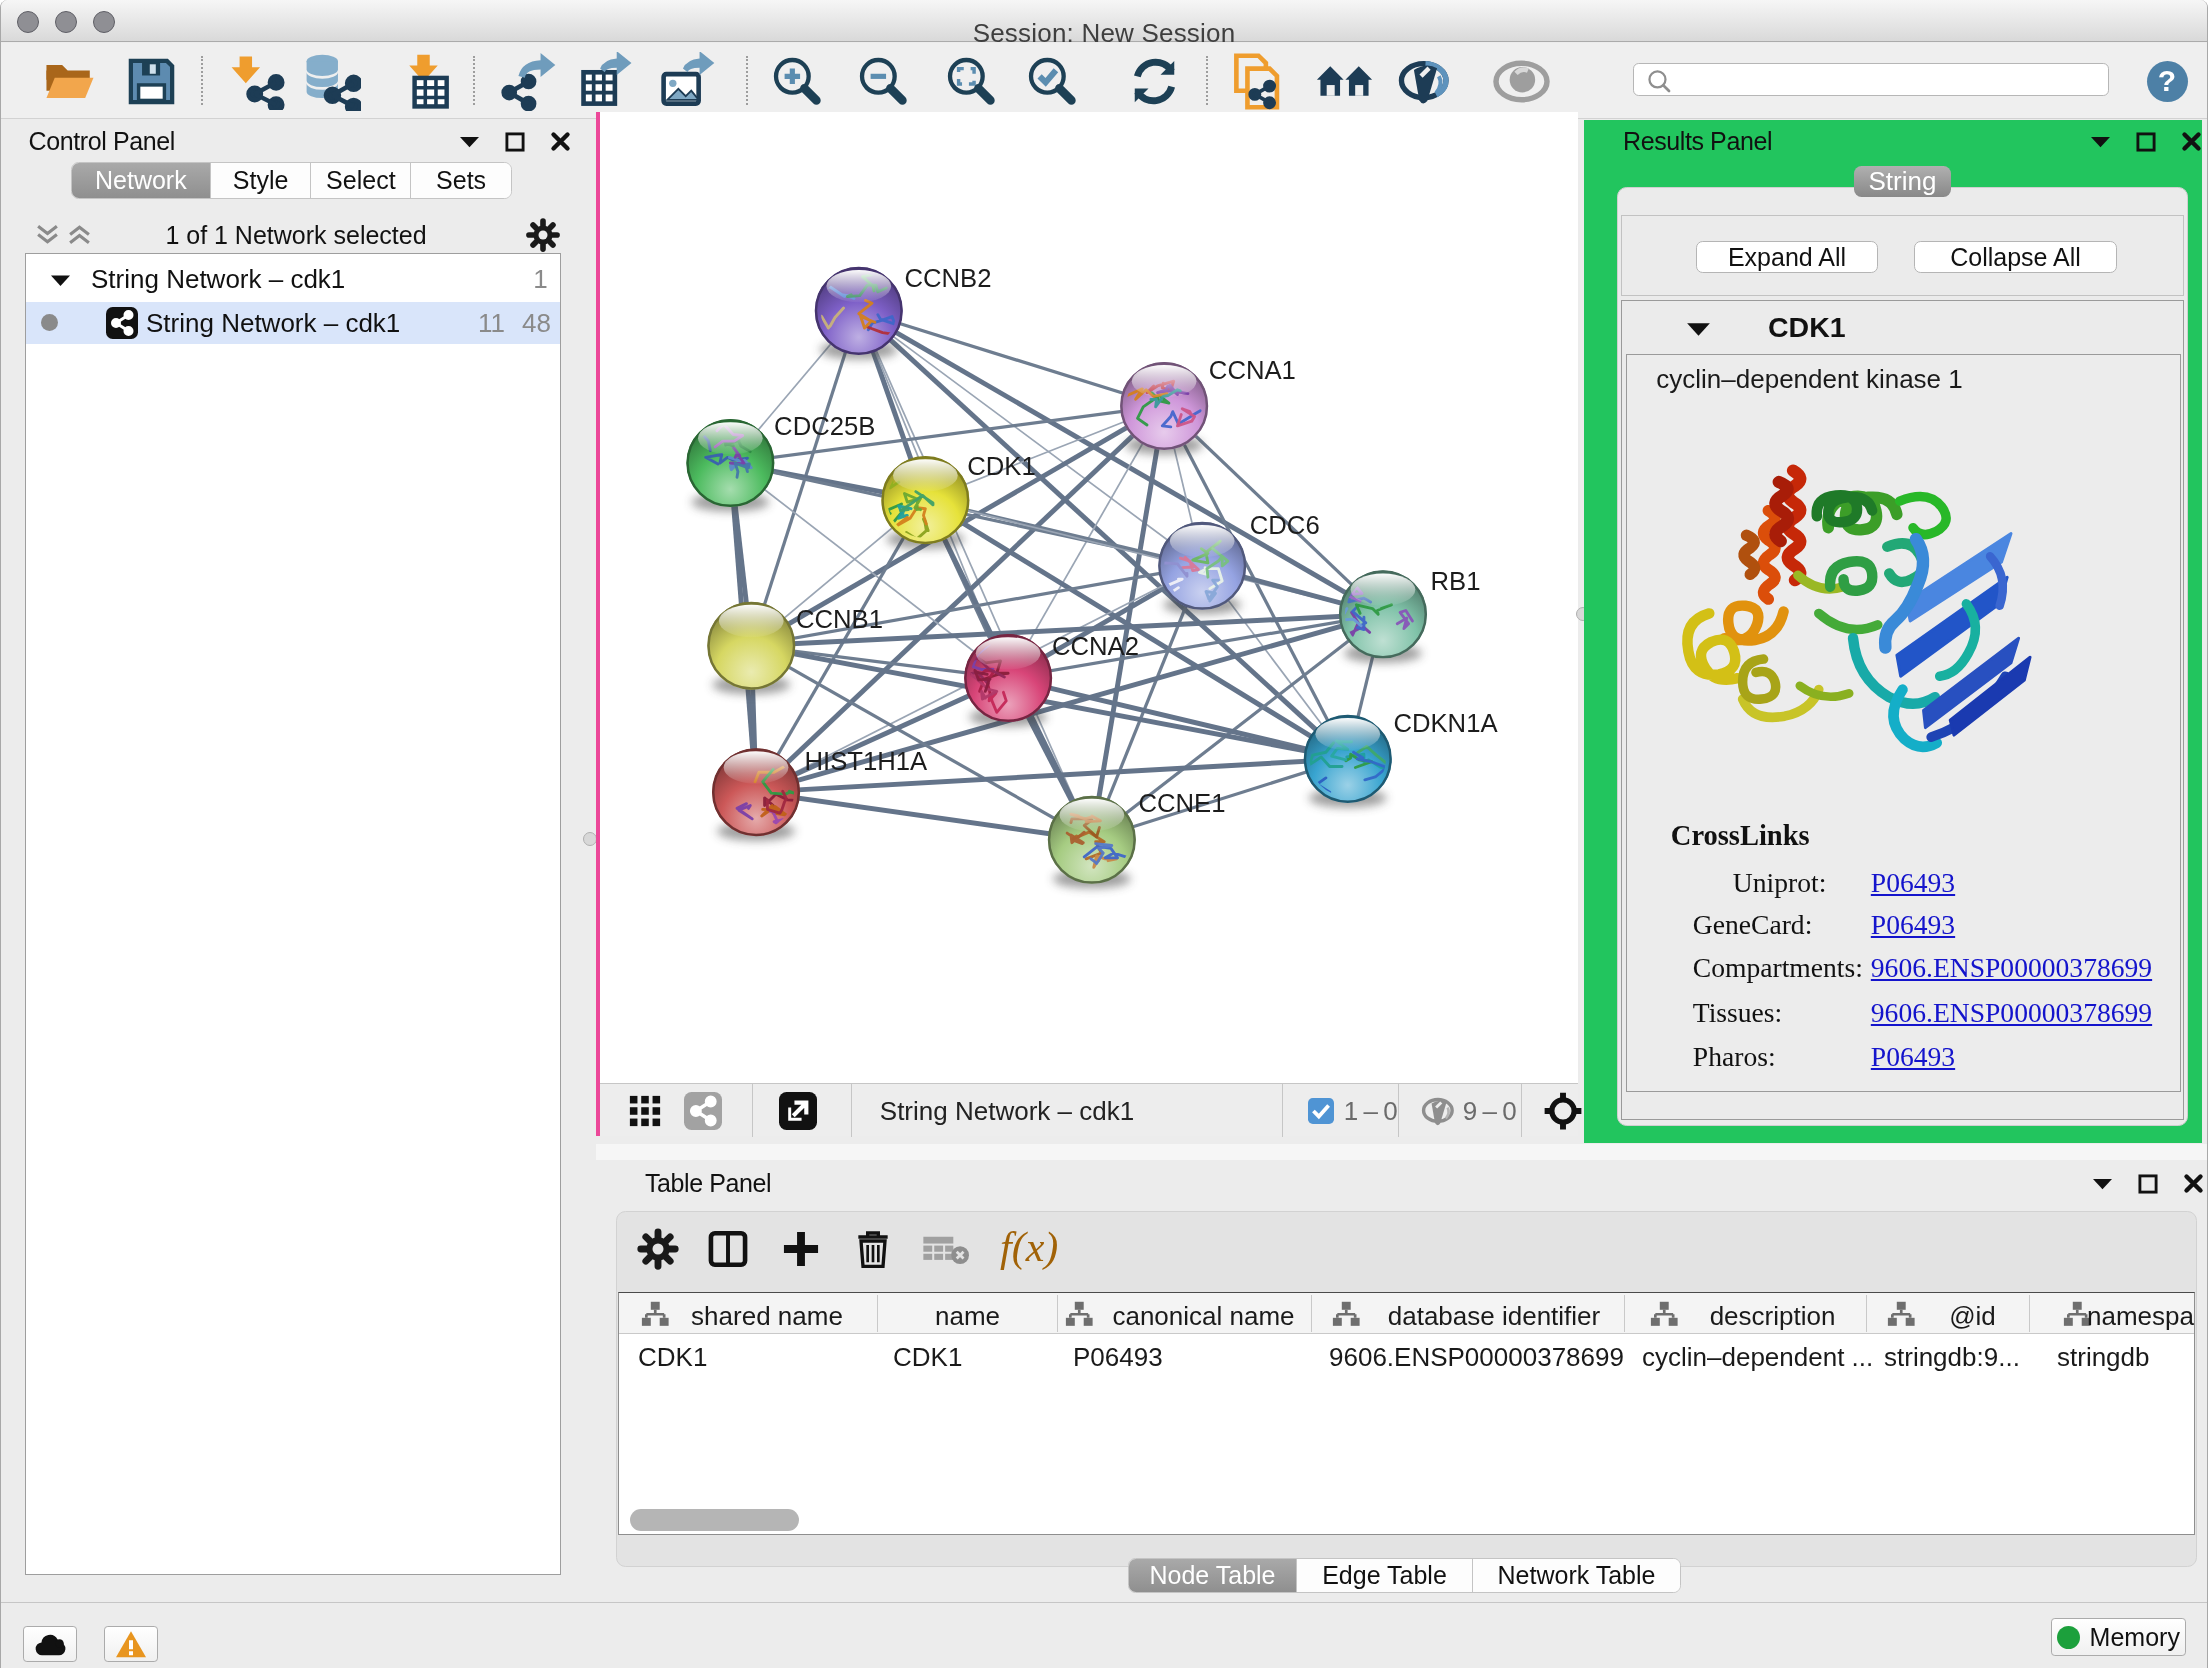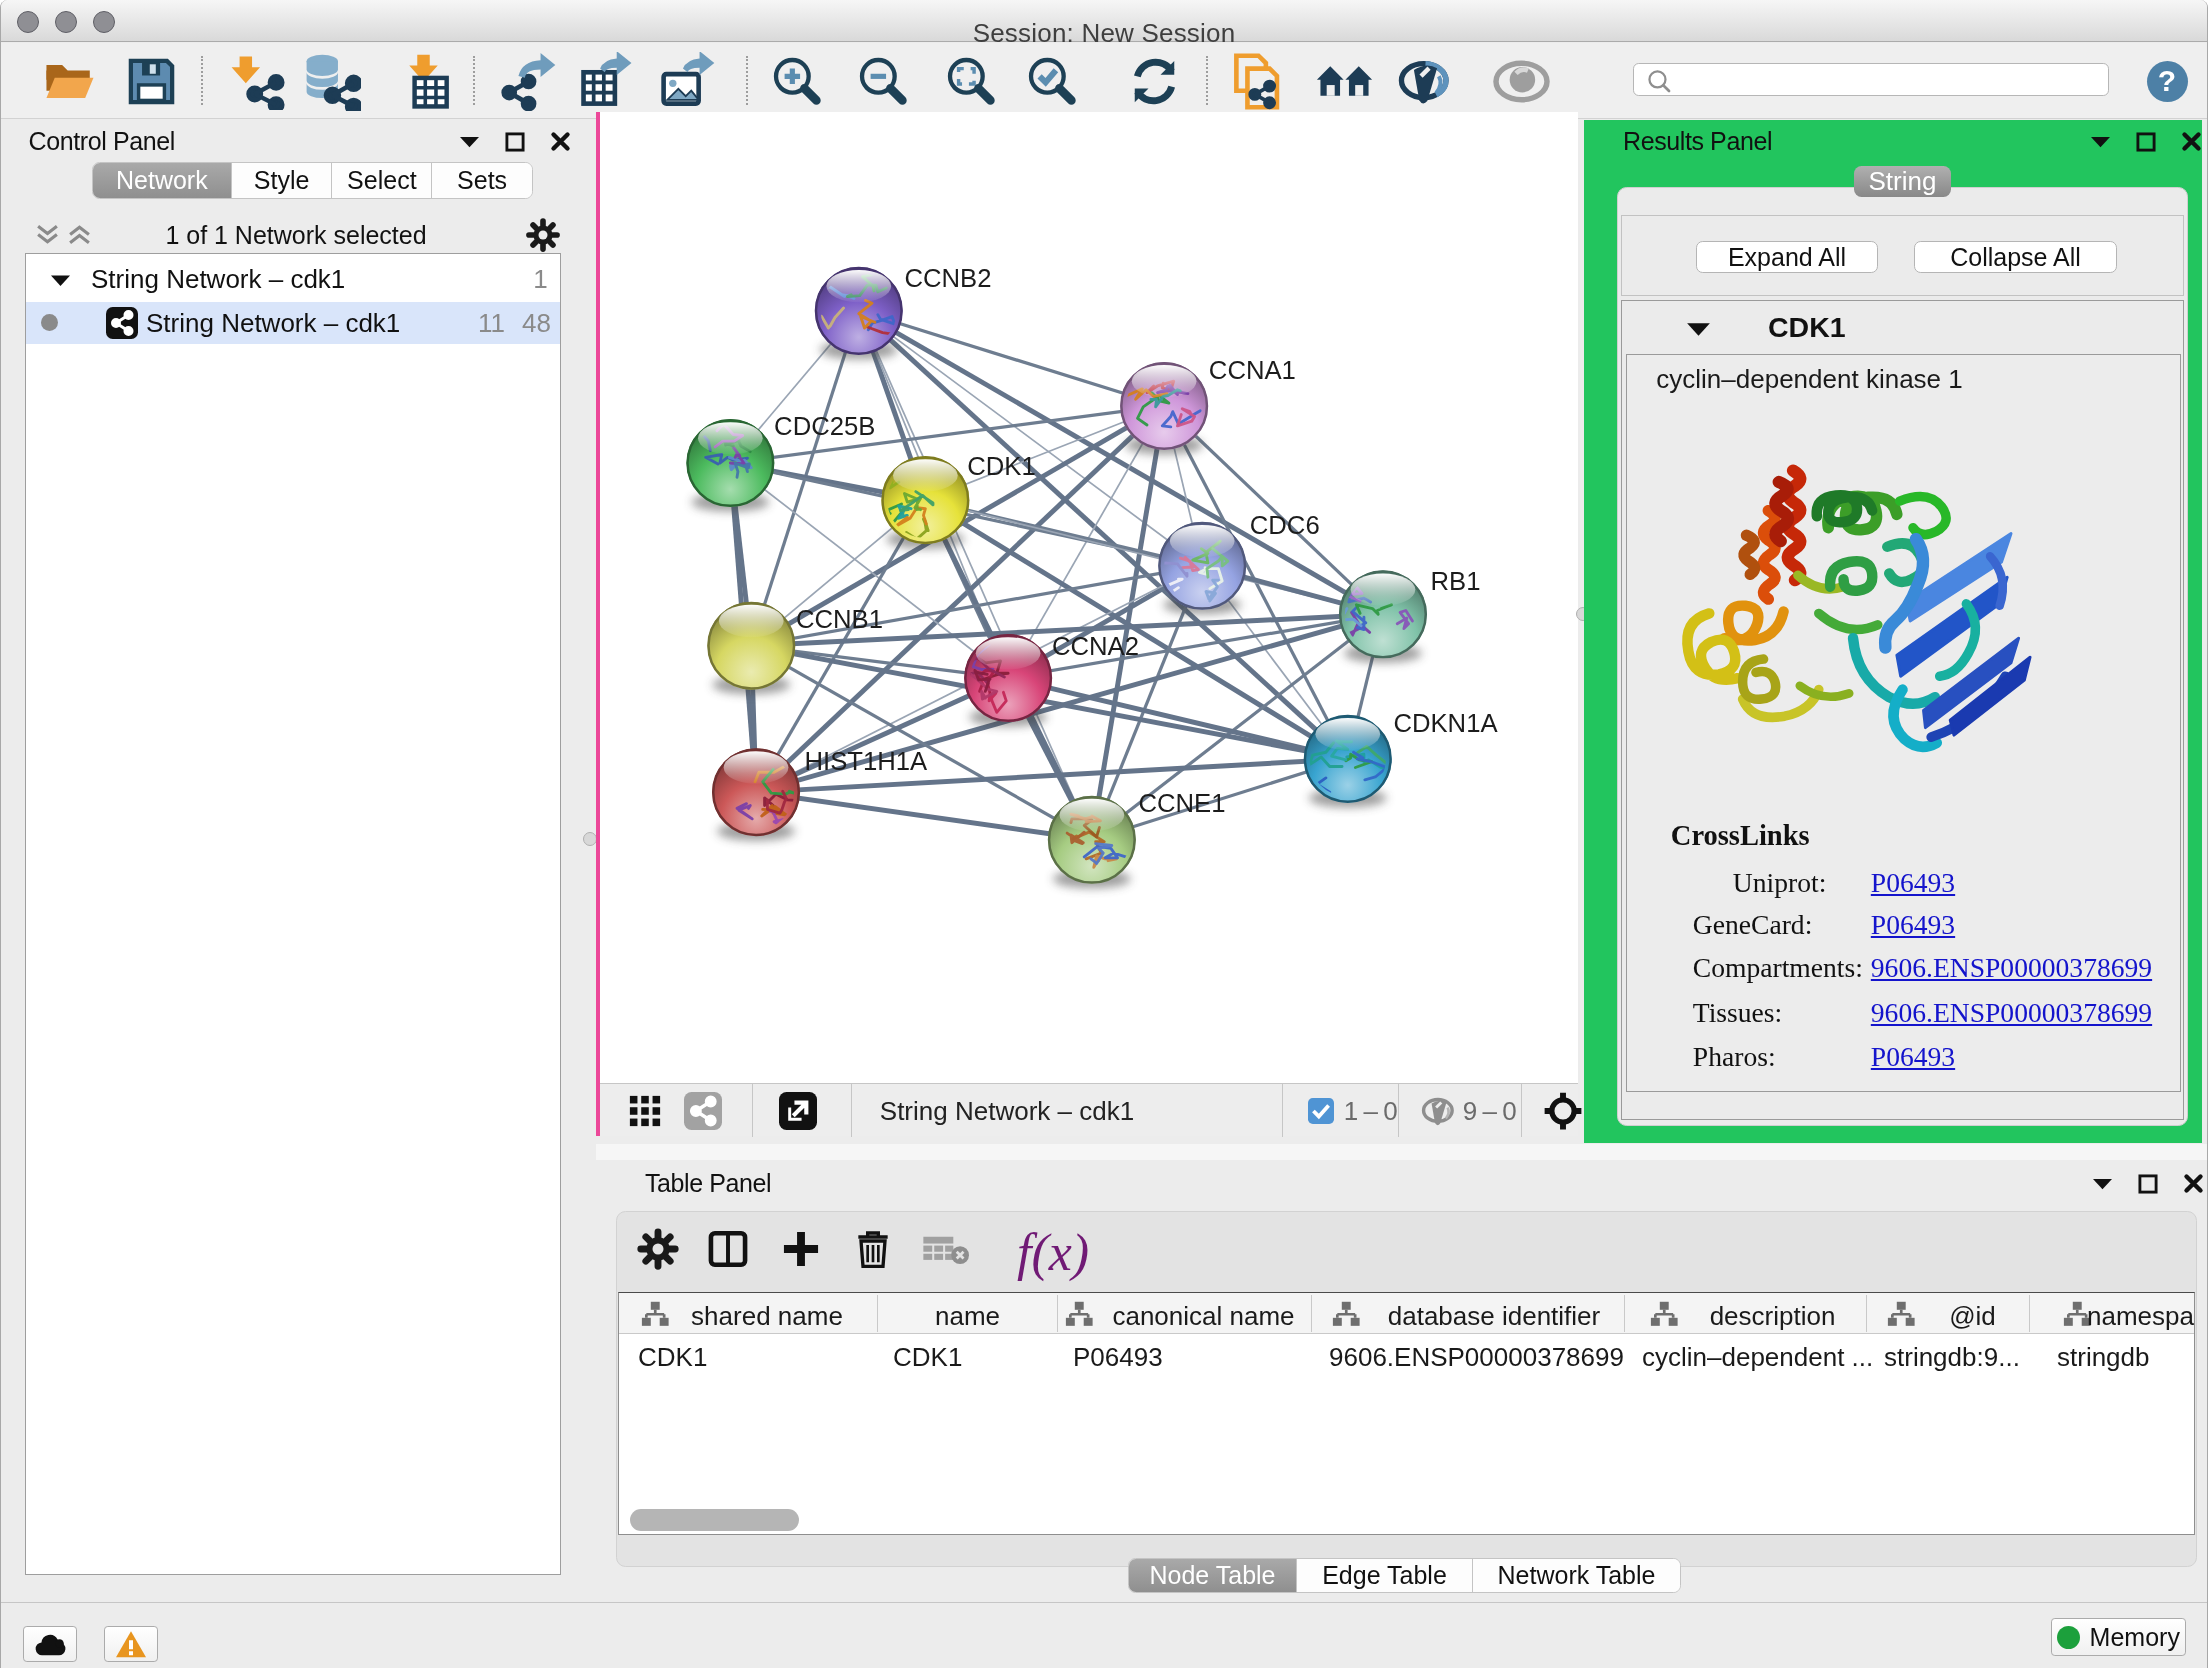--- a/index.html
+++ b/index.html
@@ -226,21 +226,21 @@
       <svg width="21" height="13.3" viewBox="0 0 22 14">
           <path d="M1 2 h20 L11 13 z" fill="#111"></path>
         </svg>
       <svg width="20" height="20" viewBox="0 0 21 21">
           <rect x="2" y="2" width="17" height="17" fill="none" stroke="#111" stroke-width="3"></rect>
         </svg>
       <svg width="21" height="21" viewBox="0 0 24 24">
           <path d="M4 4 L20 20 M20 4 L4 20" stroke="#111" stroke-width="5" stroke-linecap="round"></path>
         </svg>
     </div>
-    <div class="seg" style="left:70px;top:42px;width:441px;height:37px;margin-left:21px;">
+    <div class="seg" style="left:70px;top:42px;width:441px;height:37px;">
       <div class="s on" style="width:139px;">Network</div>
       <div class="s" style="width:101px;">Style</div>
       <div class="s" style="width:100px;">Select</div>
       <div class="s" style="width:100px;">Sets</div>
     </div>
     <div class="abs" style="left:28.5px;top:95px;width:533px;height:38px;">
       <svg width="25" height="25" viewBox="0 0 24 24" style="position:absolute;left:5.7px;top:6.7px;">
         <path d="M3 4 l9 7 9 -7 M3 12 l9 7 9 -7" stroke="#8a8a8a" stroke-width="3" fill="none"></path>
       </svg>
       <svg width="25" height="25" viewBox="0 0 24 24" style="position:absolute;left:37px;top:6.7px;">
@@ -760,21 +760,21 @@
         <rect x="2" y="19" width="13" height="9"></rect>
           <rect x="18" y="19" width="13" height="9"></rect>
           <rect x="34" y="19" width="12" height="9"></rect>
         <rect x="2" y="31" width="13" height="9"></rect>
           <rect x="18" y="31" width="13" height="9"></rect>
           <rect x="34" y="31" width="12" height="9"></rect>
       </g>
       <circle cx="56" cy="33" r="13" fill="#8e8e8e"></circle>
       <path d="M51 28 l10 10 M61 28 l-10 10" stroke="#e3e3e3" stroke-width="4"></path>
     </svg>
-    <div style="position:absolute;left:421px;top:63px;font-size:52px;color:#701a75;font-family:'Liberation Serif',serif;font-style:italic;">f(x)</div>
+    <div style="position:absolute;left:404px;top:63px;font-size:42px;color:#a16207;font-family:'Liberation Serif',serif;font-style:italic;">f(x)</div>
     <div class="abs" style="left:22px;top:132px;width:1577px;height:243px;background:#ffffff;border:1px solid #8e8e8e;border-top:1.9px solid #4a4a4a;">
       <div class="abs" style="left:0;top:0;width:100%;height:41px;background:#f4f4f4;border-bottom:1px solid #c9c9c9;"></div>
       <div class="abs" style="left:258px;top:1.9px;width:1px;height:37px;background:#c9c9c9;"></div>
       <div class="abs" style="left:438px;top:1.9px;width:1px;height:37px;background:#c9c9c9;"></div>
       <div class="abs" style="left:692px;top:1.9px;width:1px;height:37px;background:#c9c9c9;"></div>
       <div class="abs" style="left:1005px;top:1.9px;width:1px;height:37px;background:#c9c9c9;"></div>
       <div class="abs" style="left:1247px;top:1.9px;width:1px;height:37px;background:#c9c9c9;"></div>
       <div class="abs" style="left:1410px;top:1.9px;width:1px;height:37px;background:#c9c9c9;"></div>
       <svg class="tree" width="28.5" height="28.5" viewBox="0 0 32 32" style="position:absolute;left:22px;top:6.7px;">
           <use href="#treeicon"></use>

